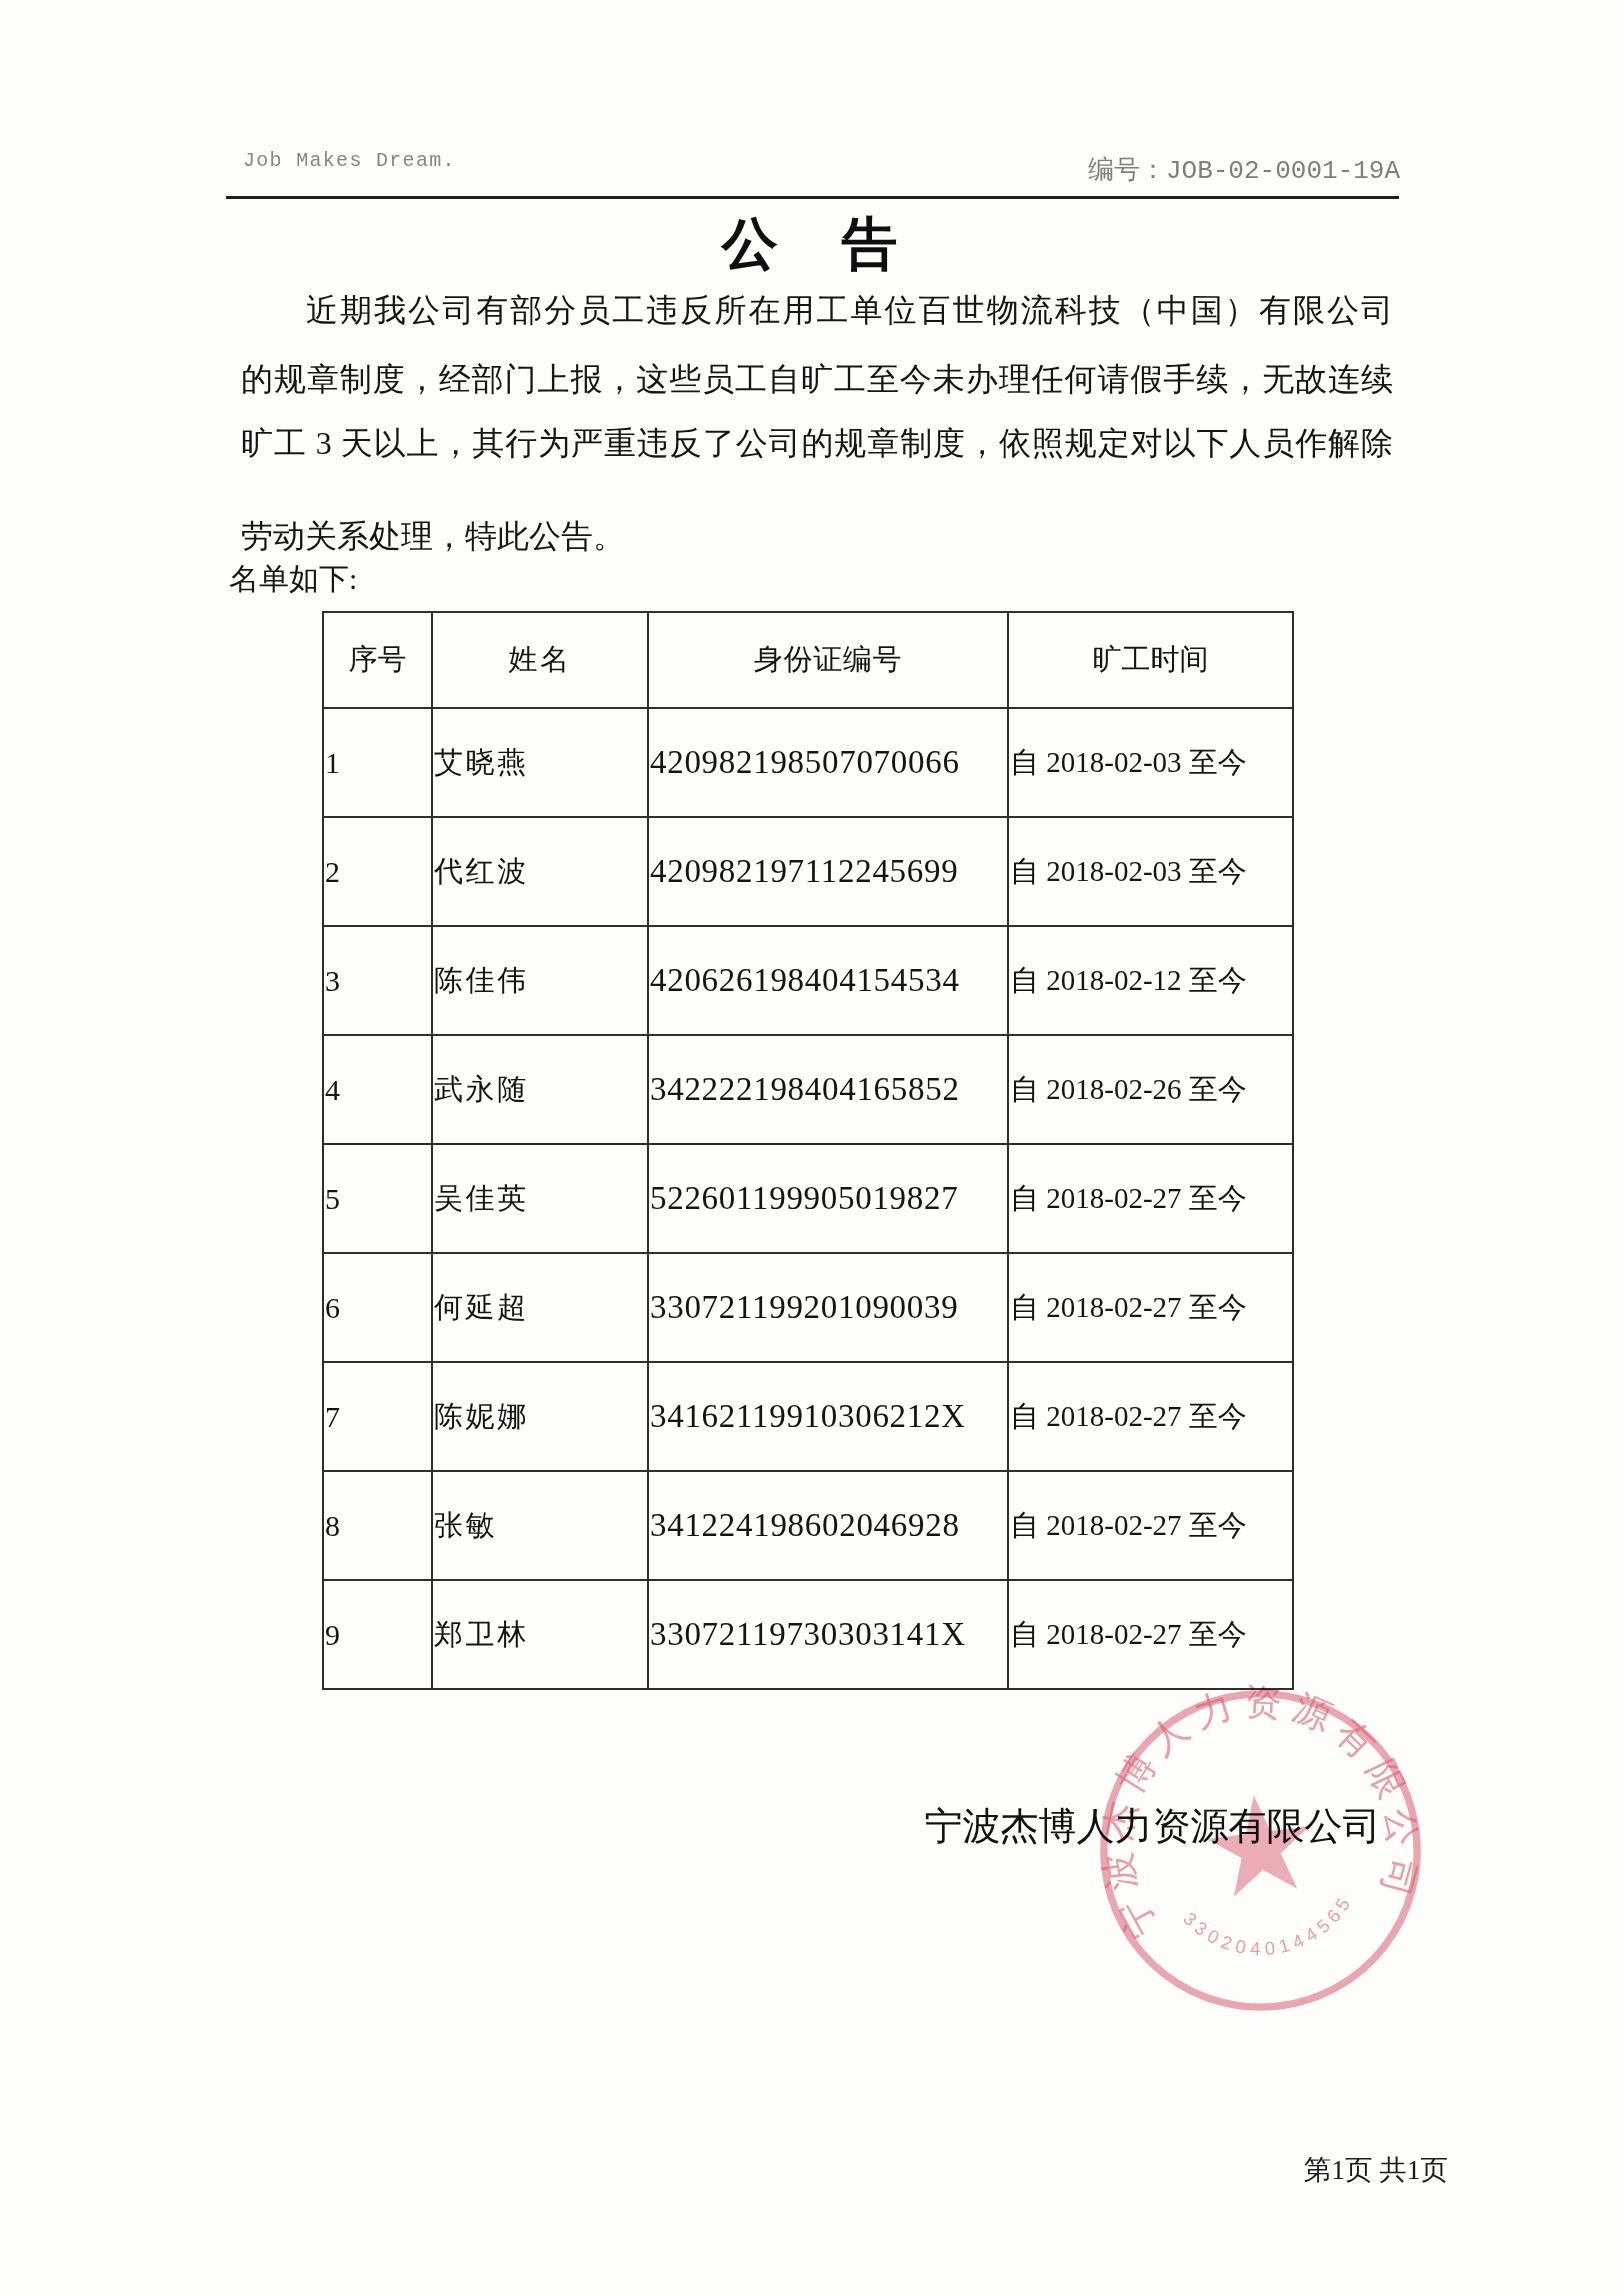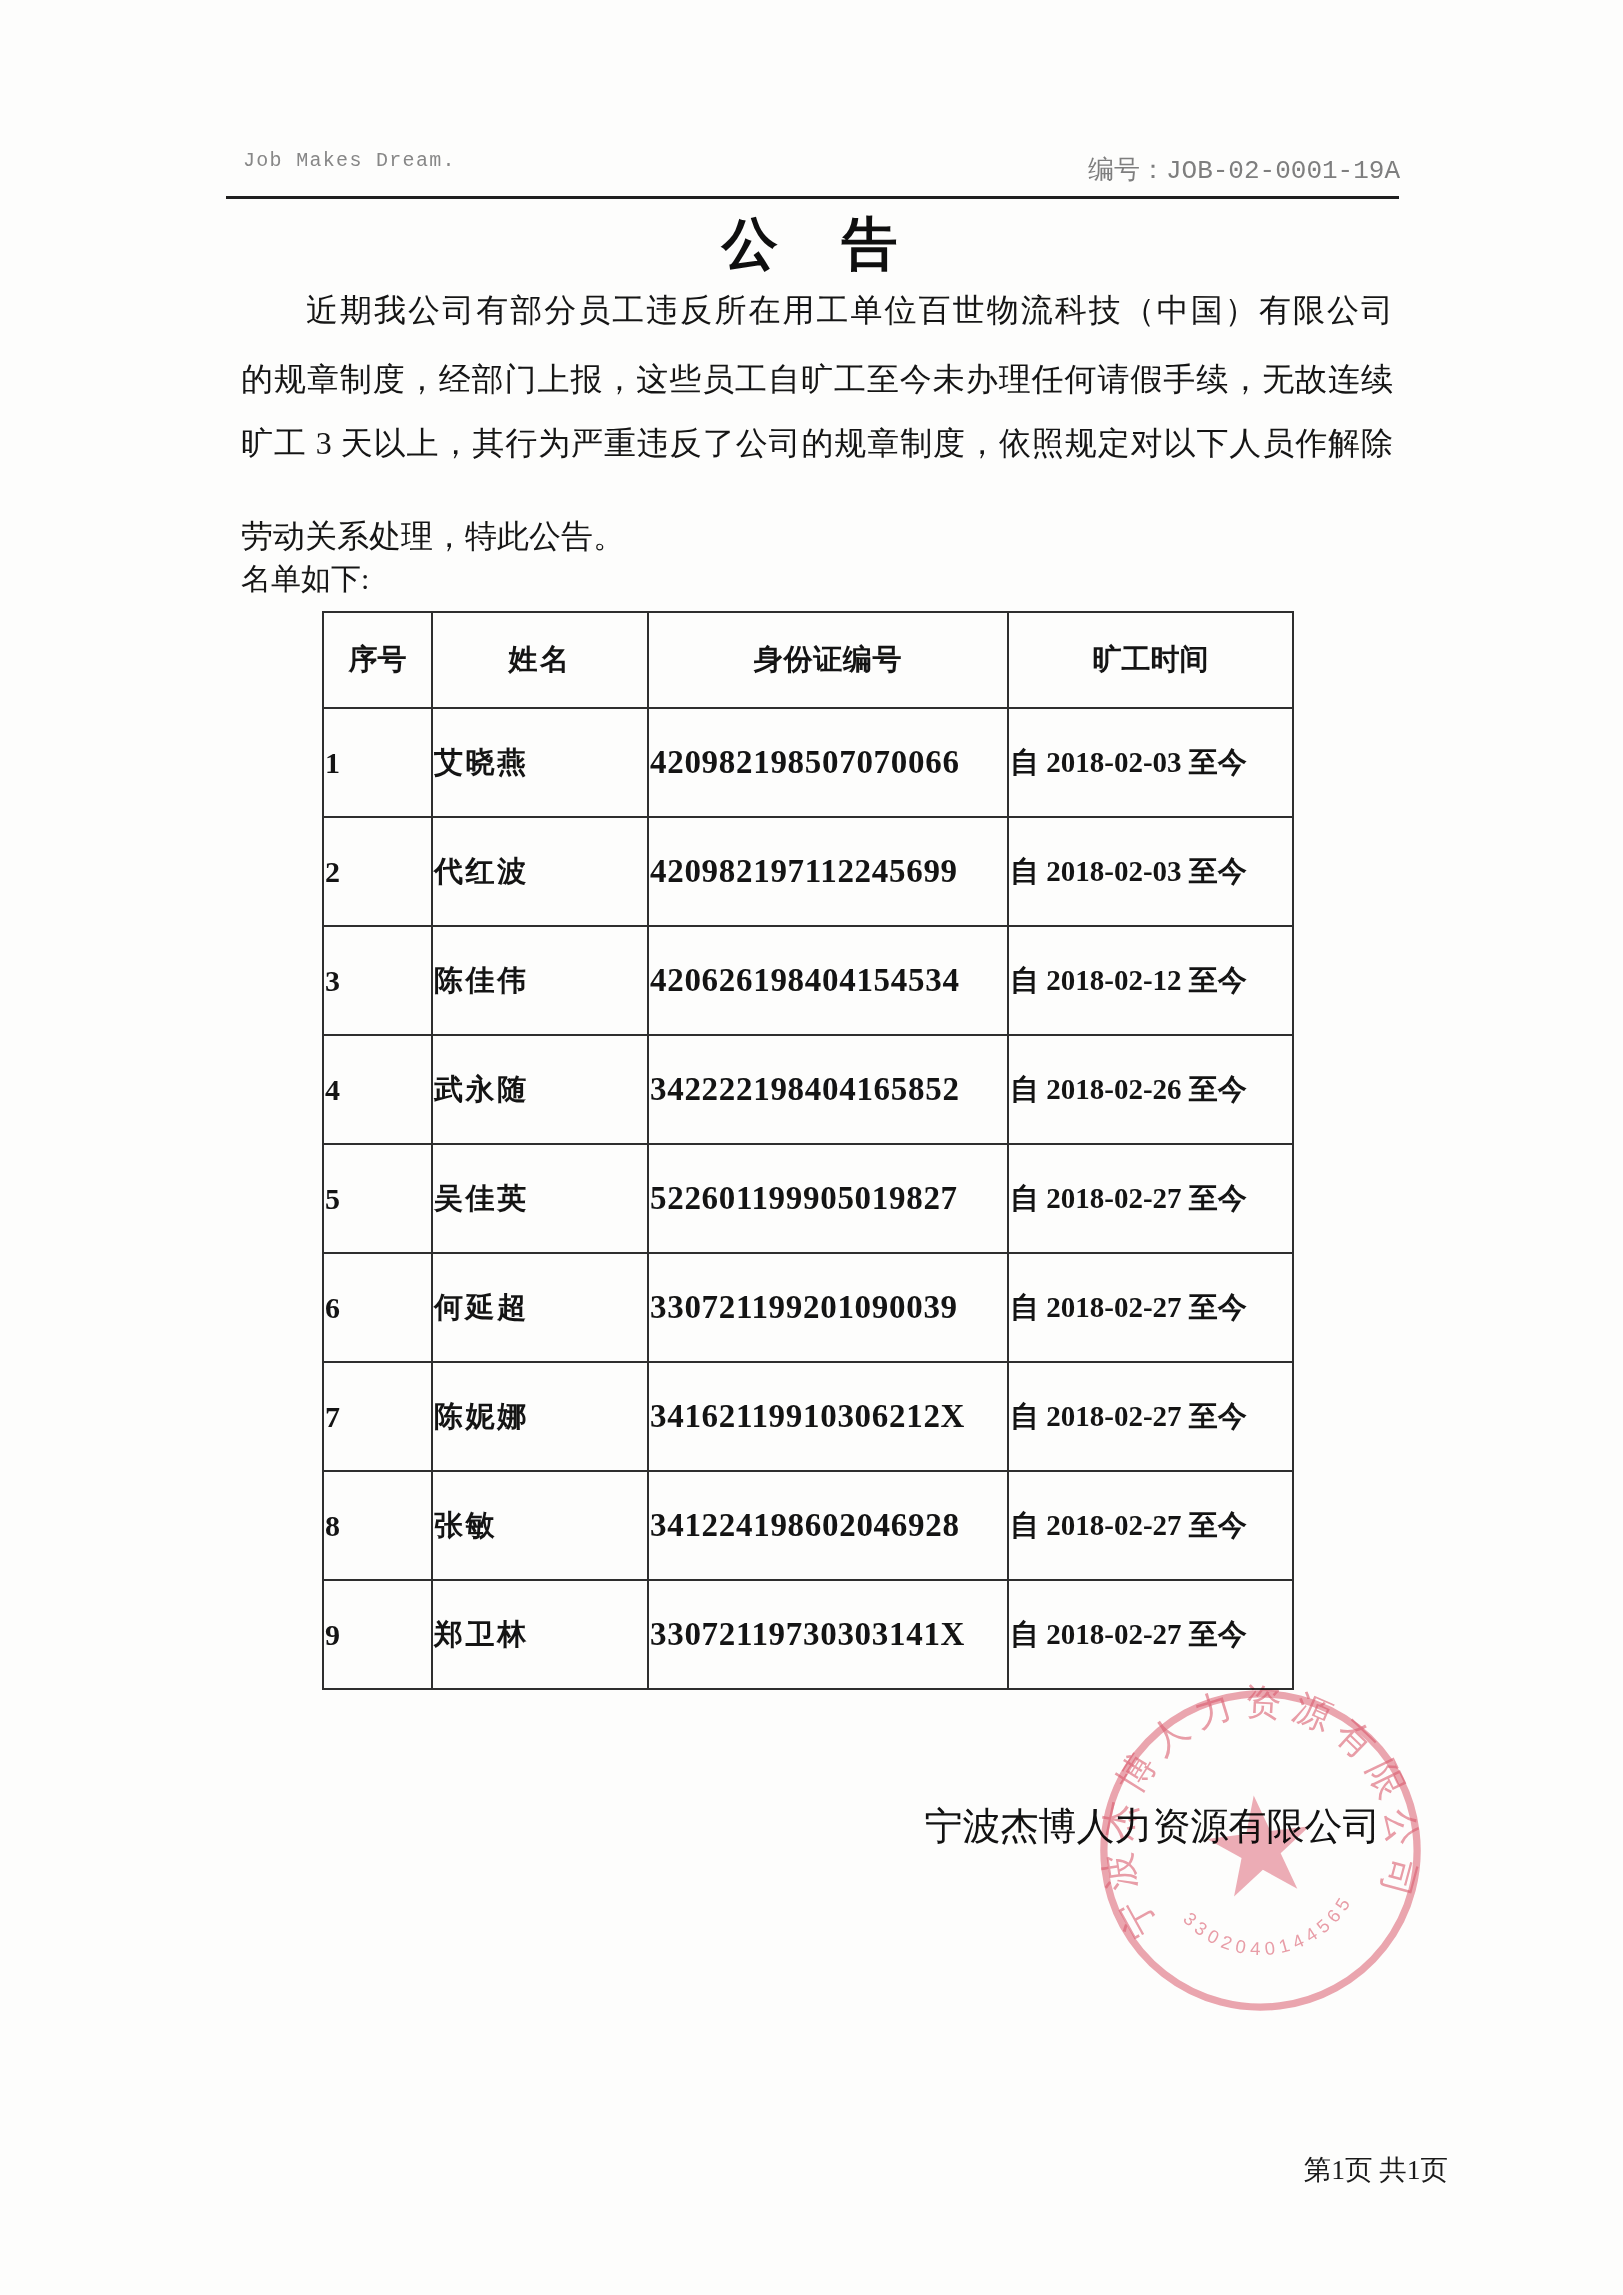--- a/index.html
+++ b/index.html
@@ -22,27 +22,27 @@
     position:absolute;left:0;top:207px;width:1623px;text-align:center;
     font-size:56px;font-weight:bold;color:#0f0f0f;letter-spacing:3.9px;
   }
   .para-line{
     position:absolute;left:241px;width:1152px;font-size:32px;line-height:39px;
     color:#151515;text-align:justify;text-align-last:justify;white-space:nowrap;
   }
   .para-line.first{text-indent:65px;}
   .para-line.last{text-align:left;text-align-last:left;}
   .pl0{top:291px;} .pl1{top:360px;} .pl2{top:424px;} .pl3{top:517px;}
-  .list-label{position:absolute;left:241px;top:559px;font-size:30px;color:#161616;}
+  .list-label{position:absolute;left:229px;top:559px;font-size:30px;color:#161616;}
   .roster-table{
     position:absolute;left:322px;top:611px;border-collapse:collapse;table-layout:fixed;
   }
   .roster-table th,.roster-table td{
     border:2px solid #2e2e2e;vertical-align:middle;
-    font-weight:bold;overflow:hidden;color:#141414;
+    font-weight:normal;overflow:hidden;color:#141414;
   }
   .roster-table th{height:92px;font-size:29px;}
   .roster-table td{height:105px;}
   .c0{font-size:30px;}
   .c1{font-size:29px;letter-spacing:2.6px;}
   .c2{font-size:33px;letter-spacing:0.7px;}
   .c3{font-size:29px;}
   .sign-company{
     position:absolute;left:871px;top:1801px;width:563px;text-align:center;
     font-size:38px;color:#121212;white-space:nowrap;

